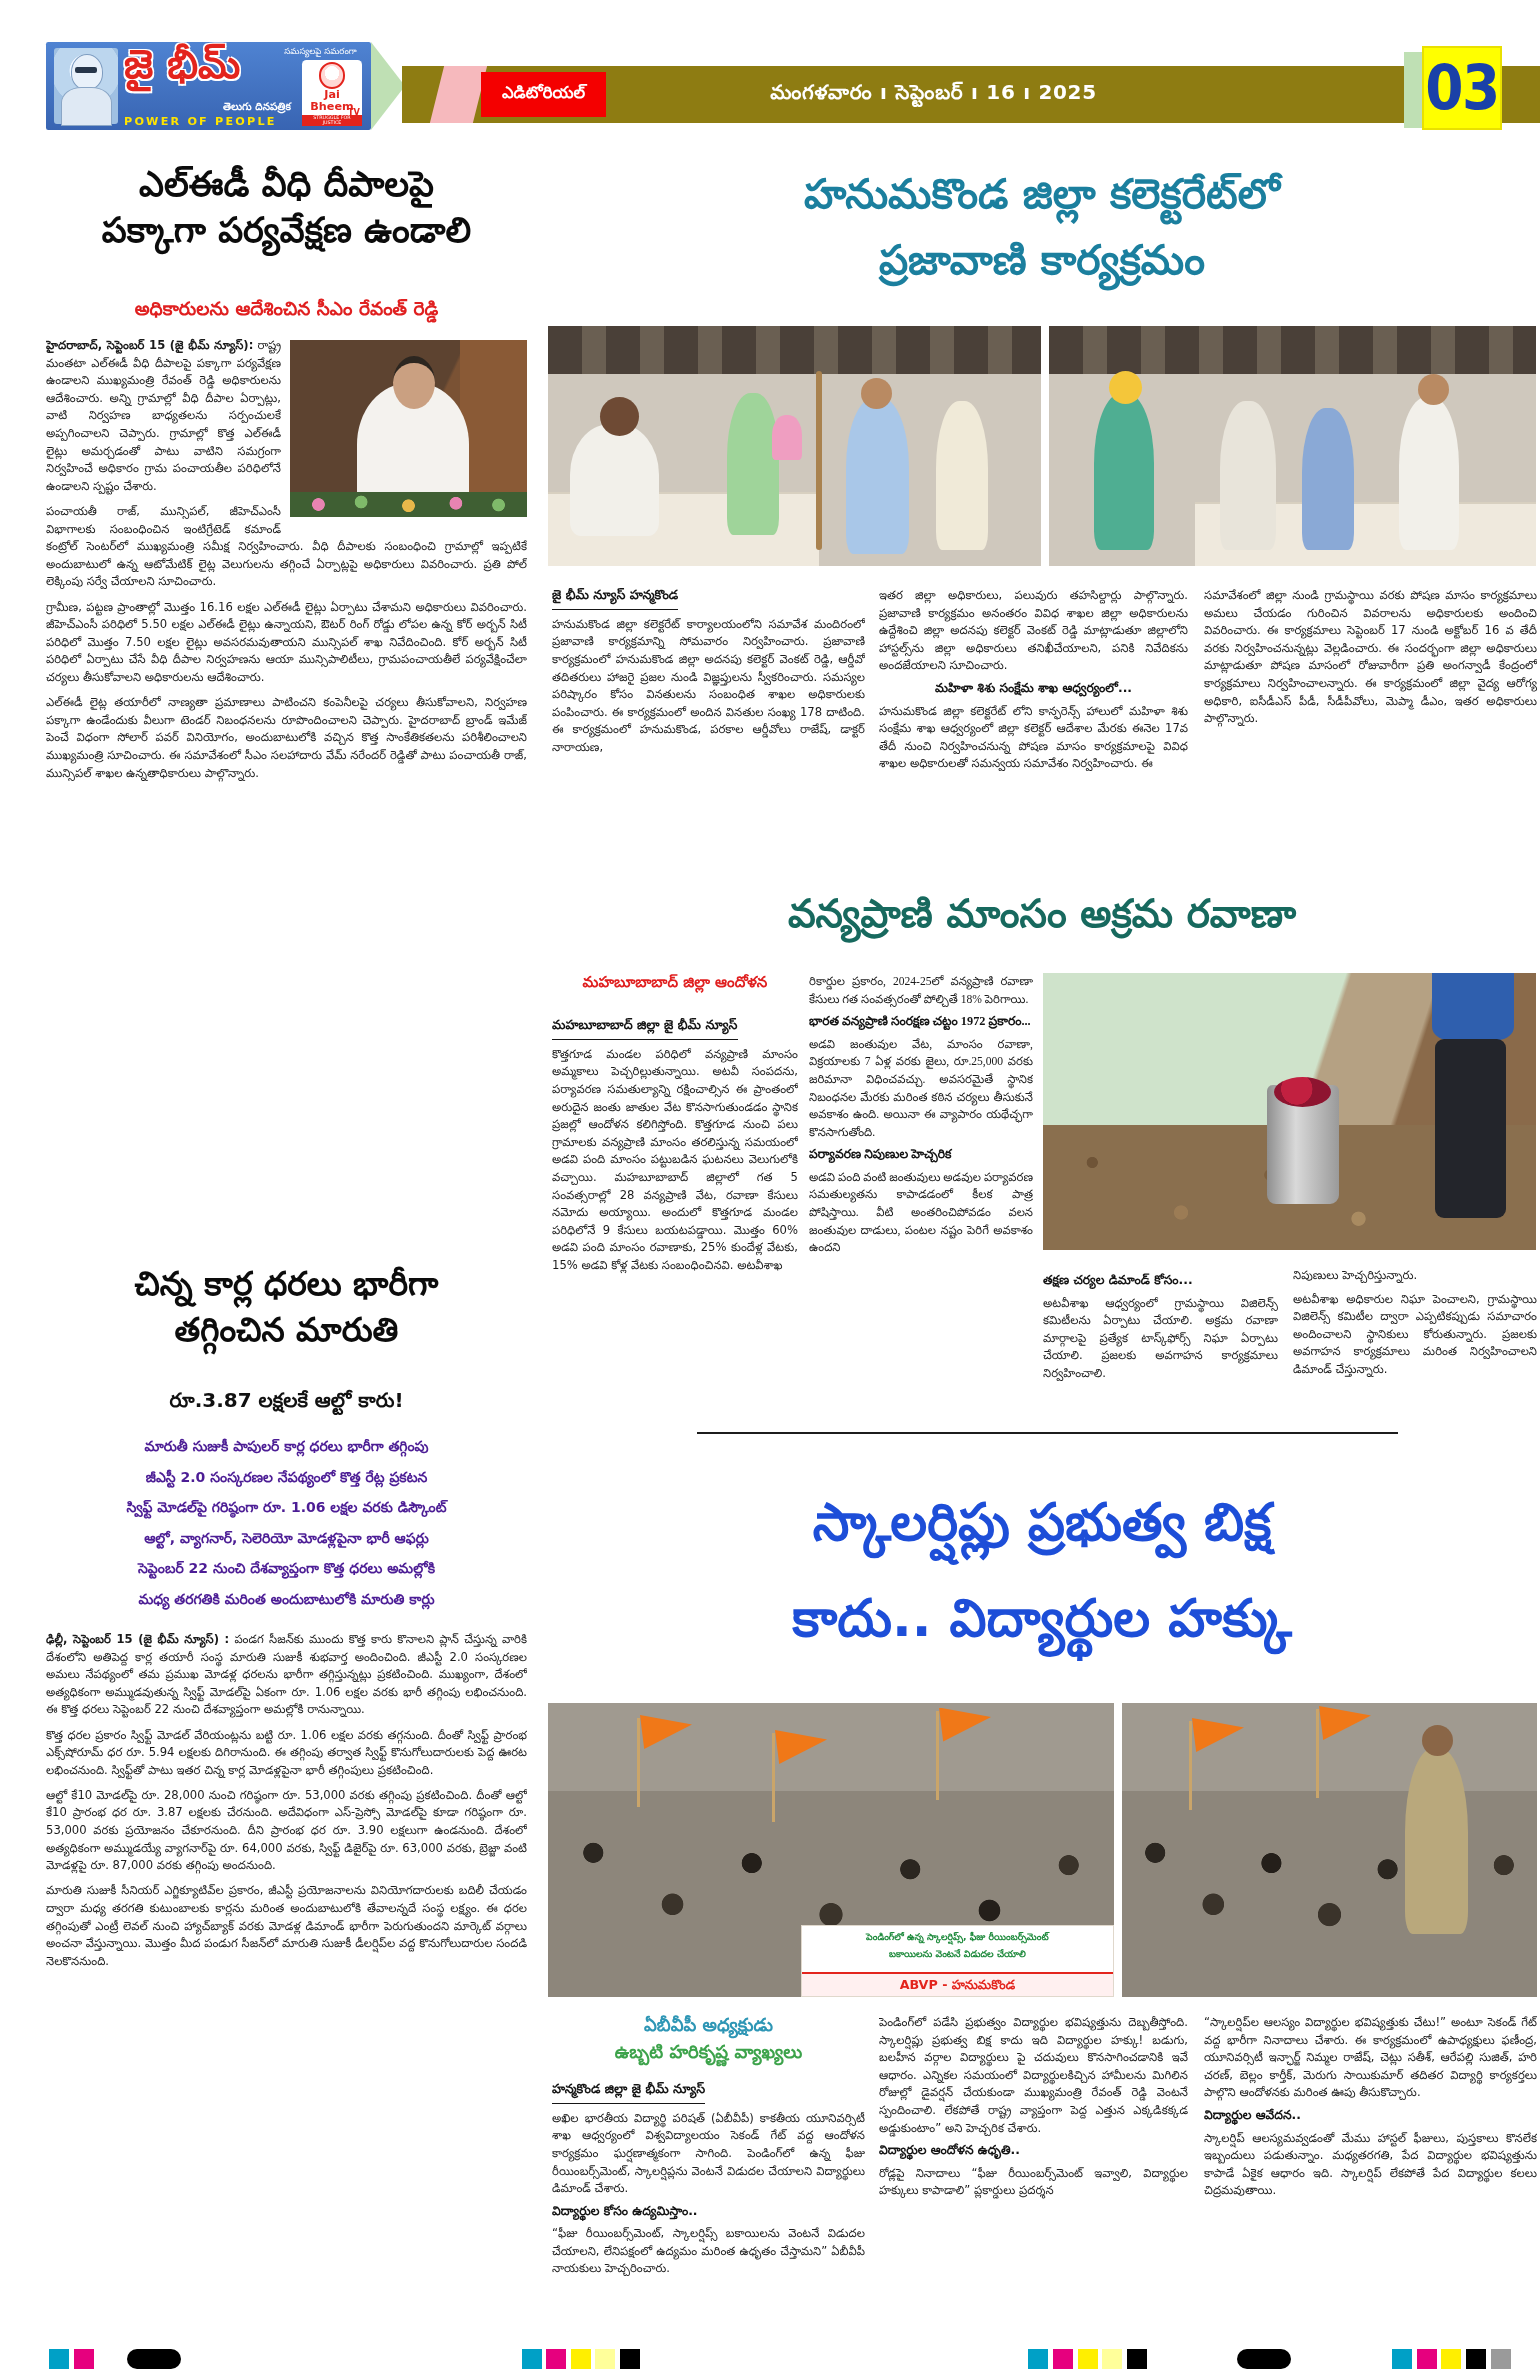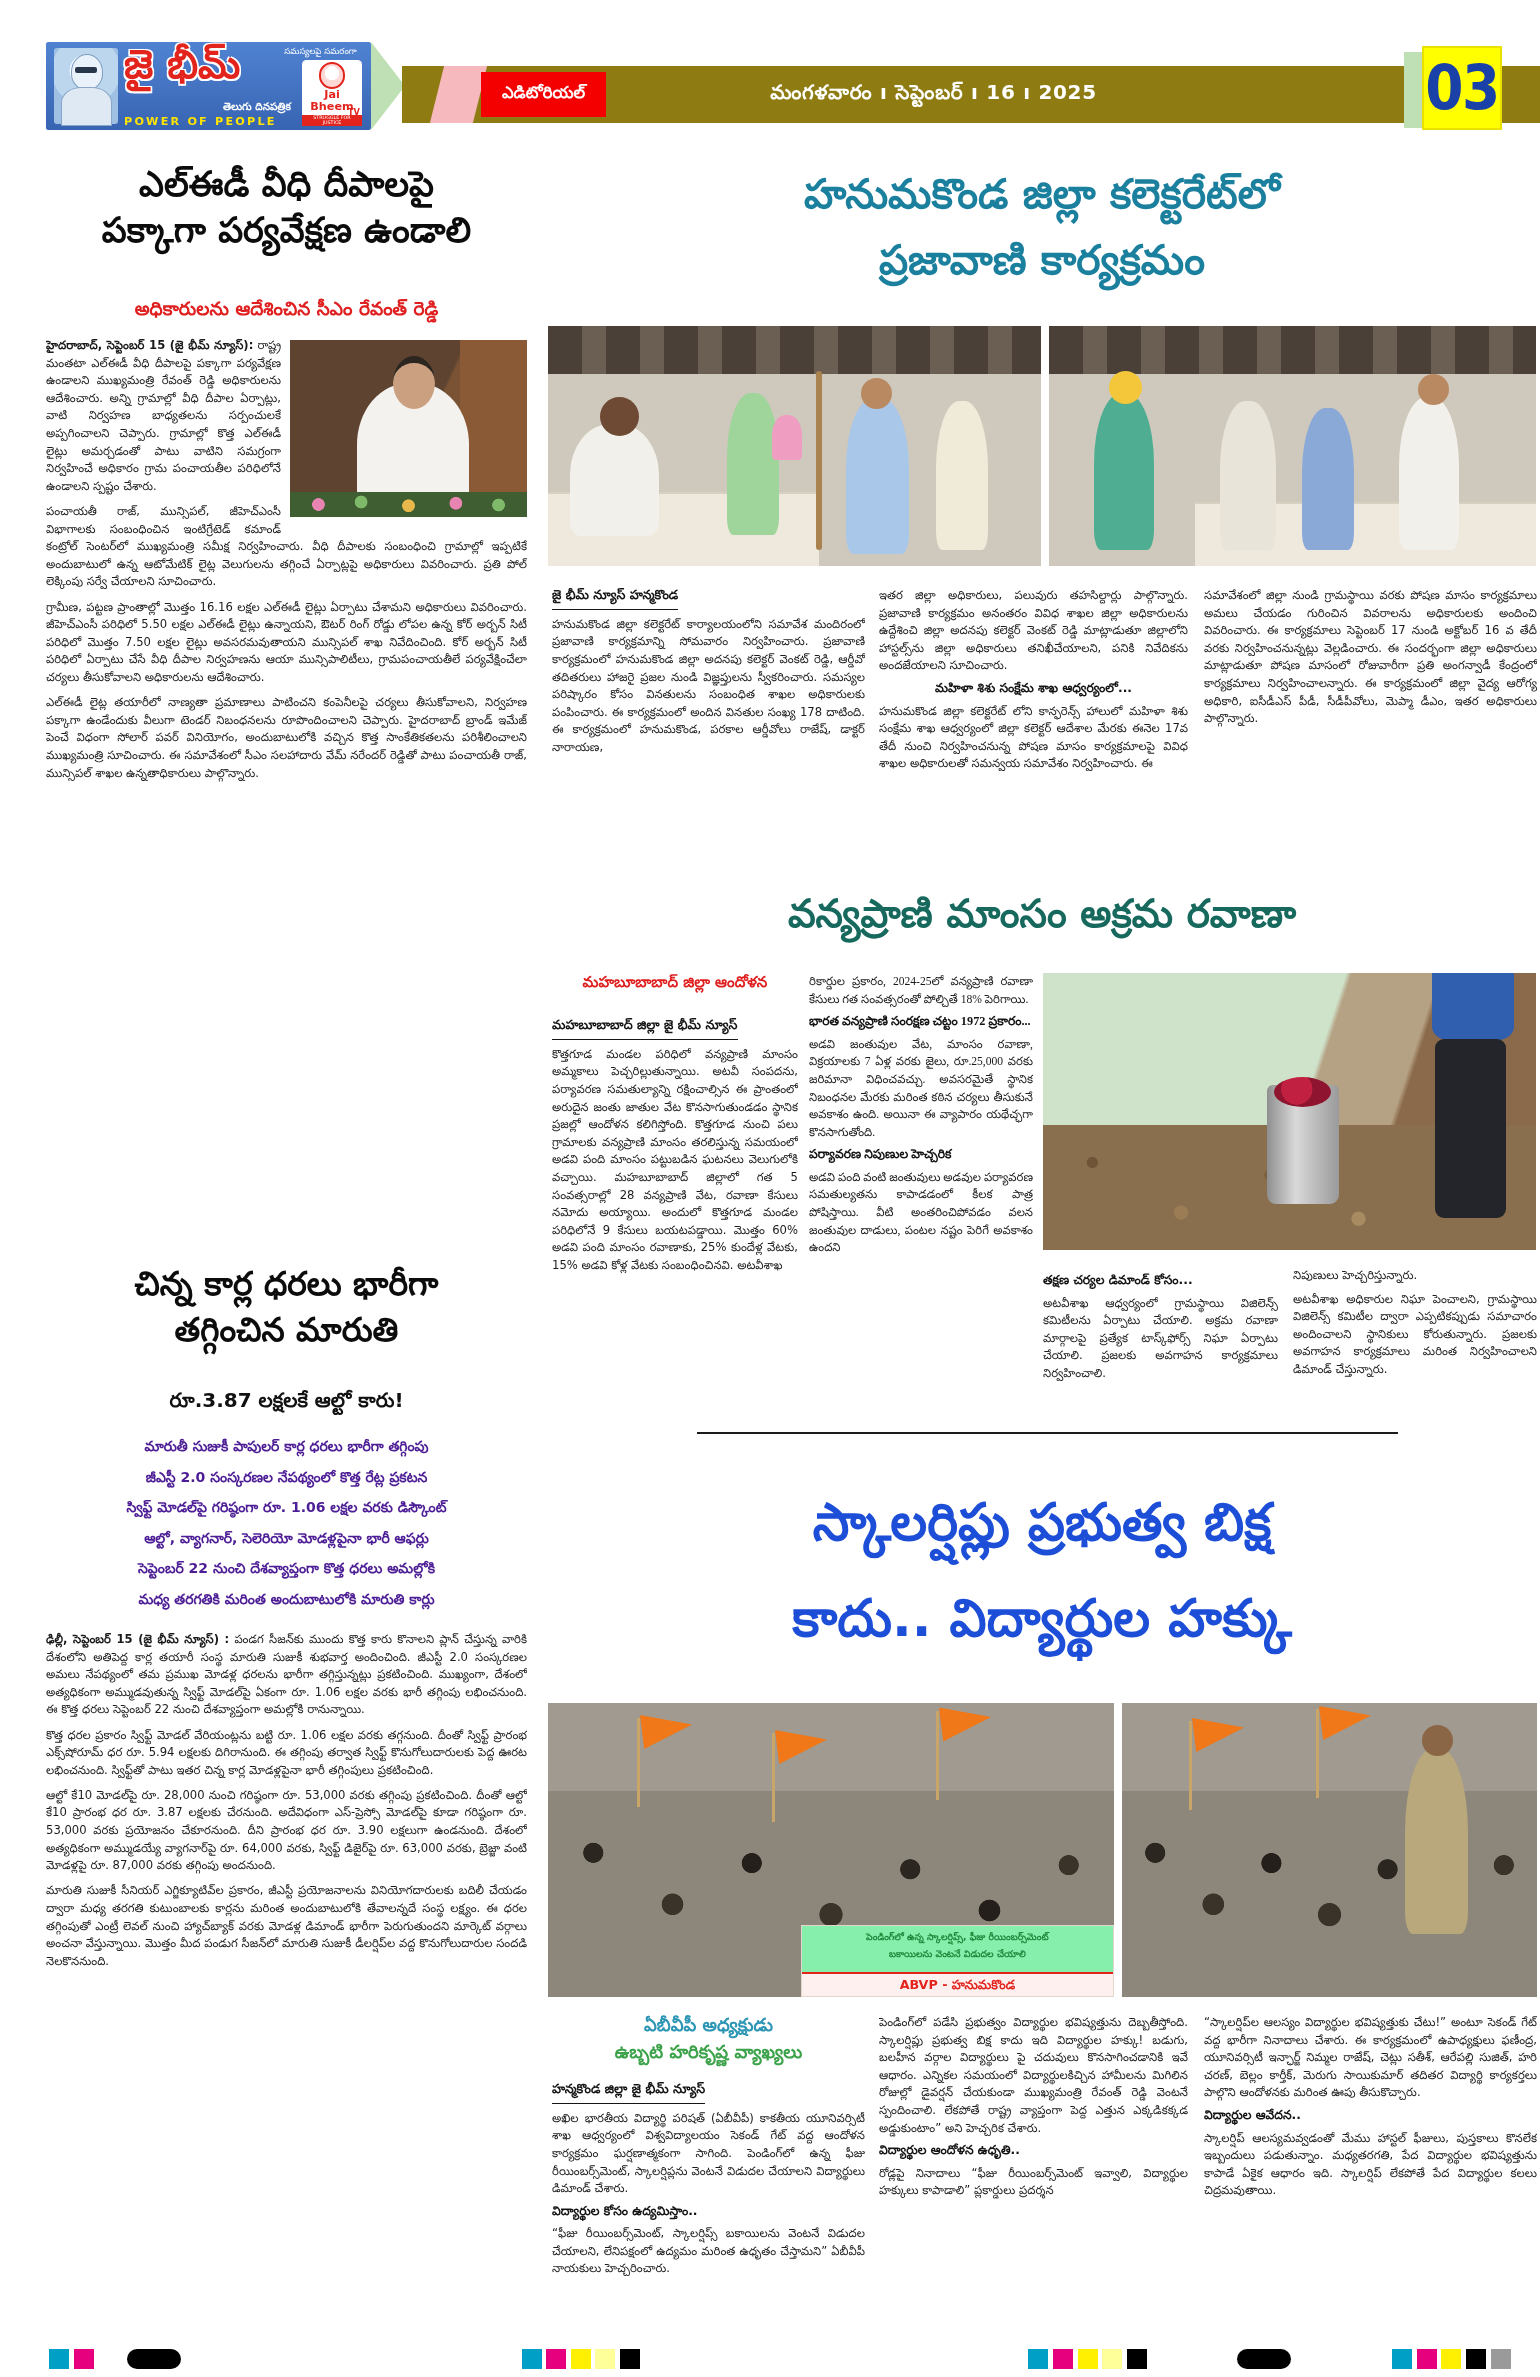--- a/index.html
+++ b/index.html
@@ -101,21 +101,21 @@
         background:radial-gradient(circle at 8% 30%,#2b2620 0 9.7px,transparent 10.4px),
                    radial-gradient(circle at 22% 55%,#3a332a 0 10.4px,transparent 11.2px),
                    radial-gradient(circle at 36% 35%,#241f1a 0 9.7px,transparent 10.4px),
                    radial-gradient(circle at 50% 60%,#3a332a 0 11.2px,transparent 12px),
                    radial-gradient(circle at 64% 38%,#2b2620 0 9.7px,transparent 10.4px),
                    radial-gradient(circle at 78% 58%,#241f1a 0 10.4px,transparent 11.2px),
                    radial-gradient(circle at 92% 36%,#3a332a 0 9.7px,transparent 10.4px),
                    #8d867b;}
   .flag{position:absolute;width:52px;height:34px;background:#f07818;clip-path:polygon(0 0,100% 28%,8% 100%);}
   .pole{position:absolute;width:3px;height:89px;background:#caa56a;}
-  .banner{position:absolute;right:0;bottom:0;width:55%;height:70px;background:#86efac;border:1.5px solid #e0d8cc;}
+  .banner{position:absolute;right:0;bottom:0;width:55%;height:70px;background:#ffffff;border:1.5px solid #e0d8cc;}
   .banner .line{color:#1e8a3c;font-weight:bold;font-size:9.3px;text-align:center;margin-top:4.5px;}
   .banner .abvp{position:absolute;left:0;bottom:0;width:100%;height:22.4px;background:#fff0f0;
         color:#e3241d;font-weight:800;font-size:12.7px;text-align:center;line-height:22.4px;
         border-top:2.2px solid #e3241d;}
   .green-sub{left:552px;top:2011px;width:313px;text-align:center;font-weight:bold;font-size:18px;line-height:1.5;}
   .gs1{color:#2e96b5;} .gs2{color:#3da34b;}
 
   .maruti-h{left:45px;top:1261px;width:483px;font-size:33px;font-weight:800;line-height:1.4;color:#0c0c0c;}
   .maruti-sub{left:45px;top:1388px;width:483px;font-size:20px;font-weight:800;color:#111;}
   .maruti-bullets{left:45px;top:1431px;width:483px;font-size:14px;font-weight:600;color:#4c1d95;line-height:2.18;}

